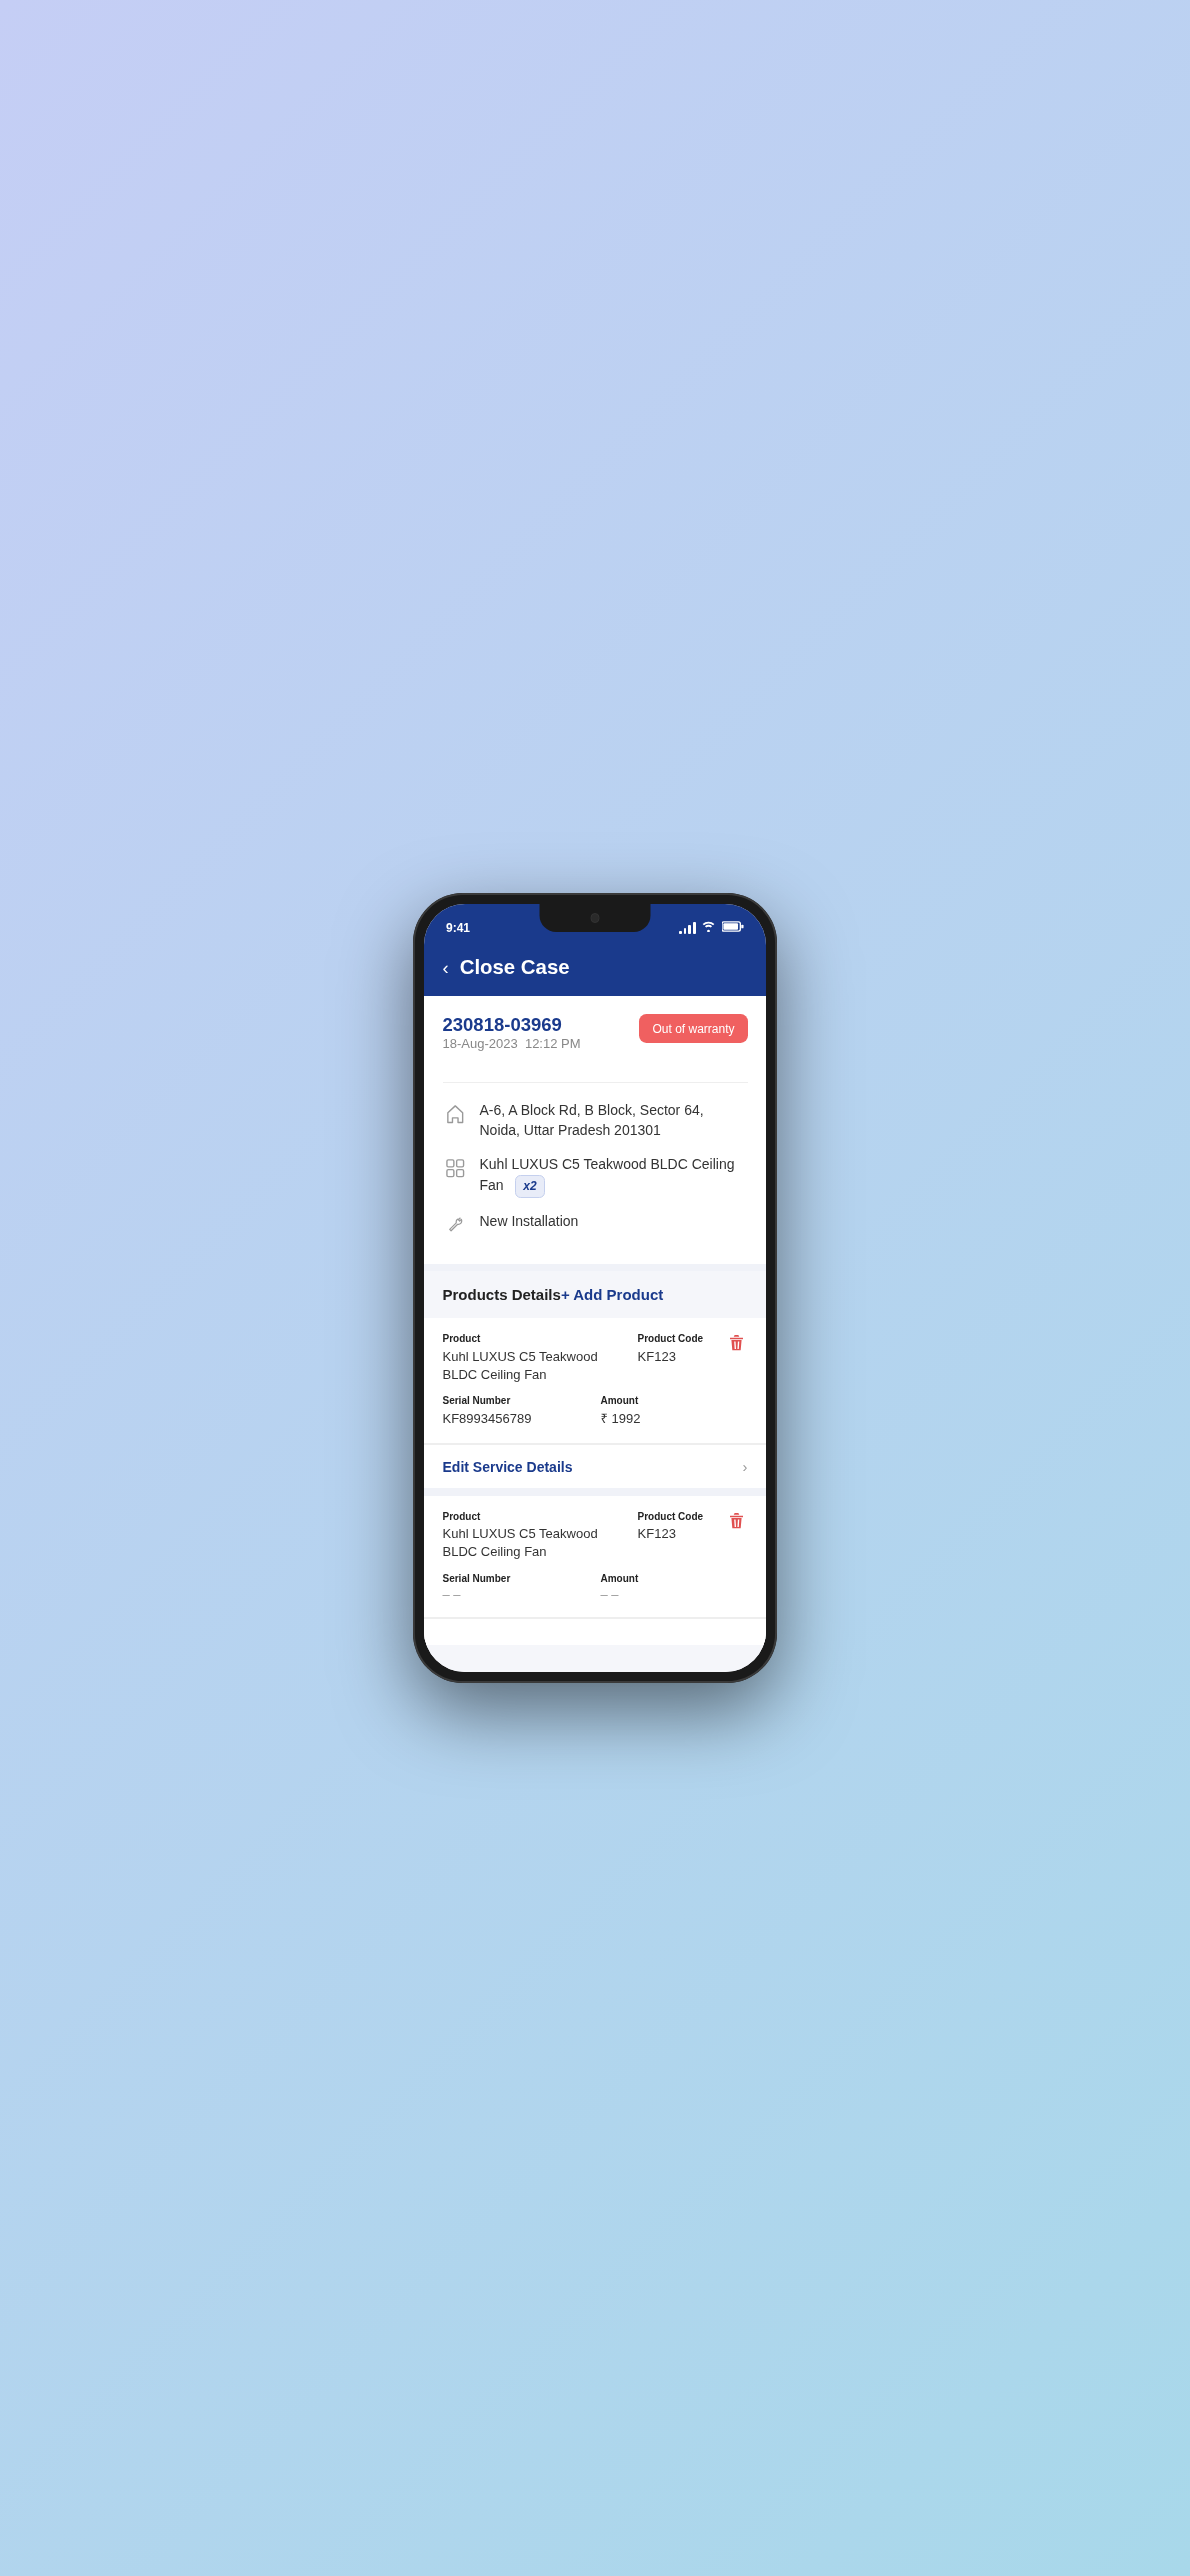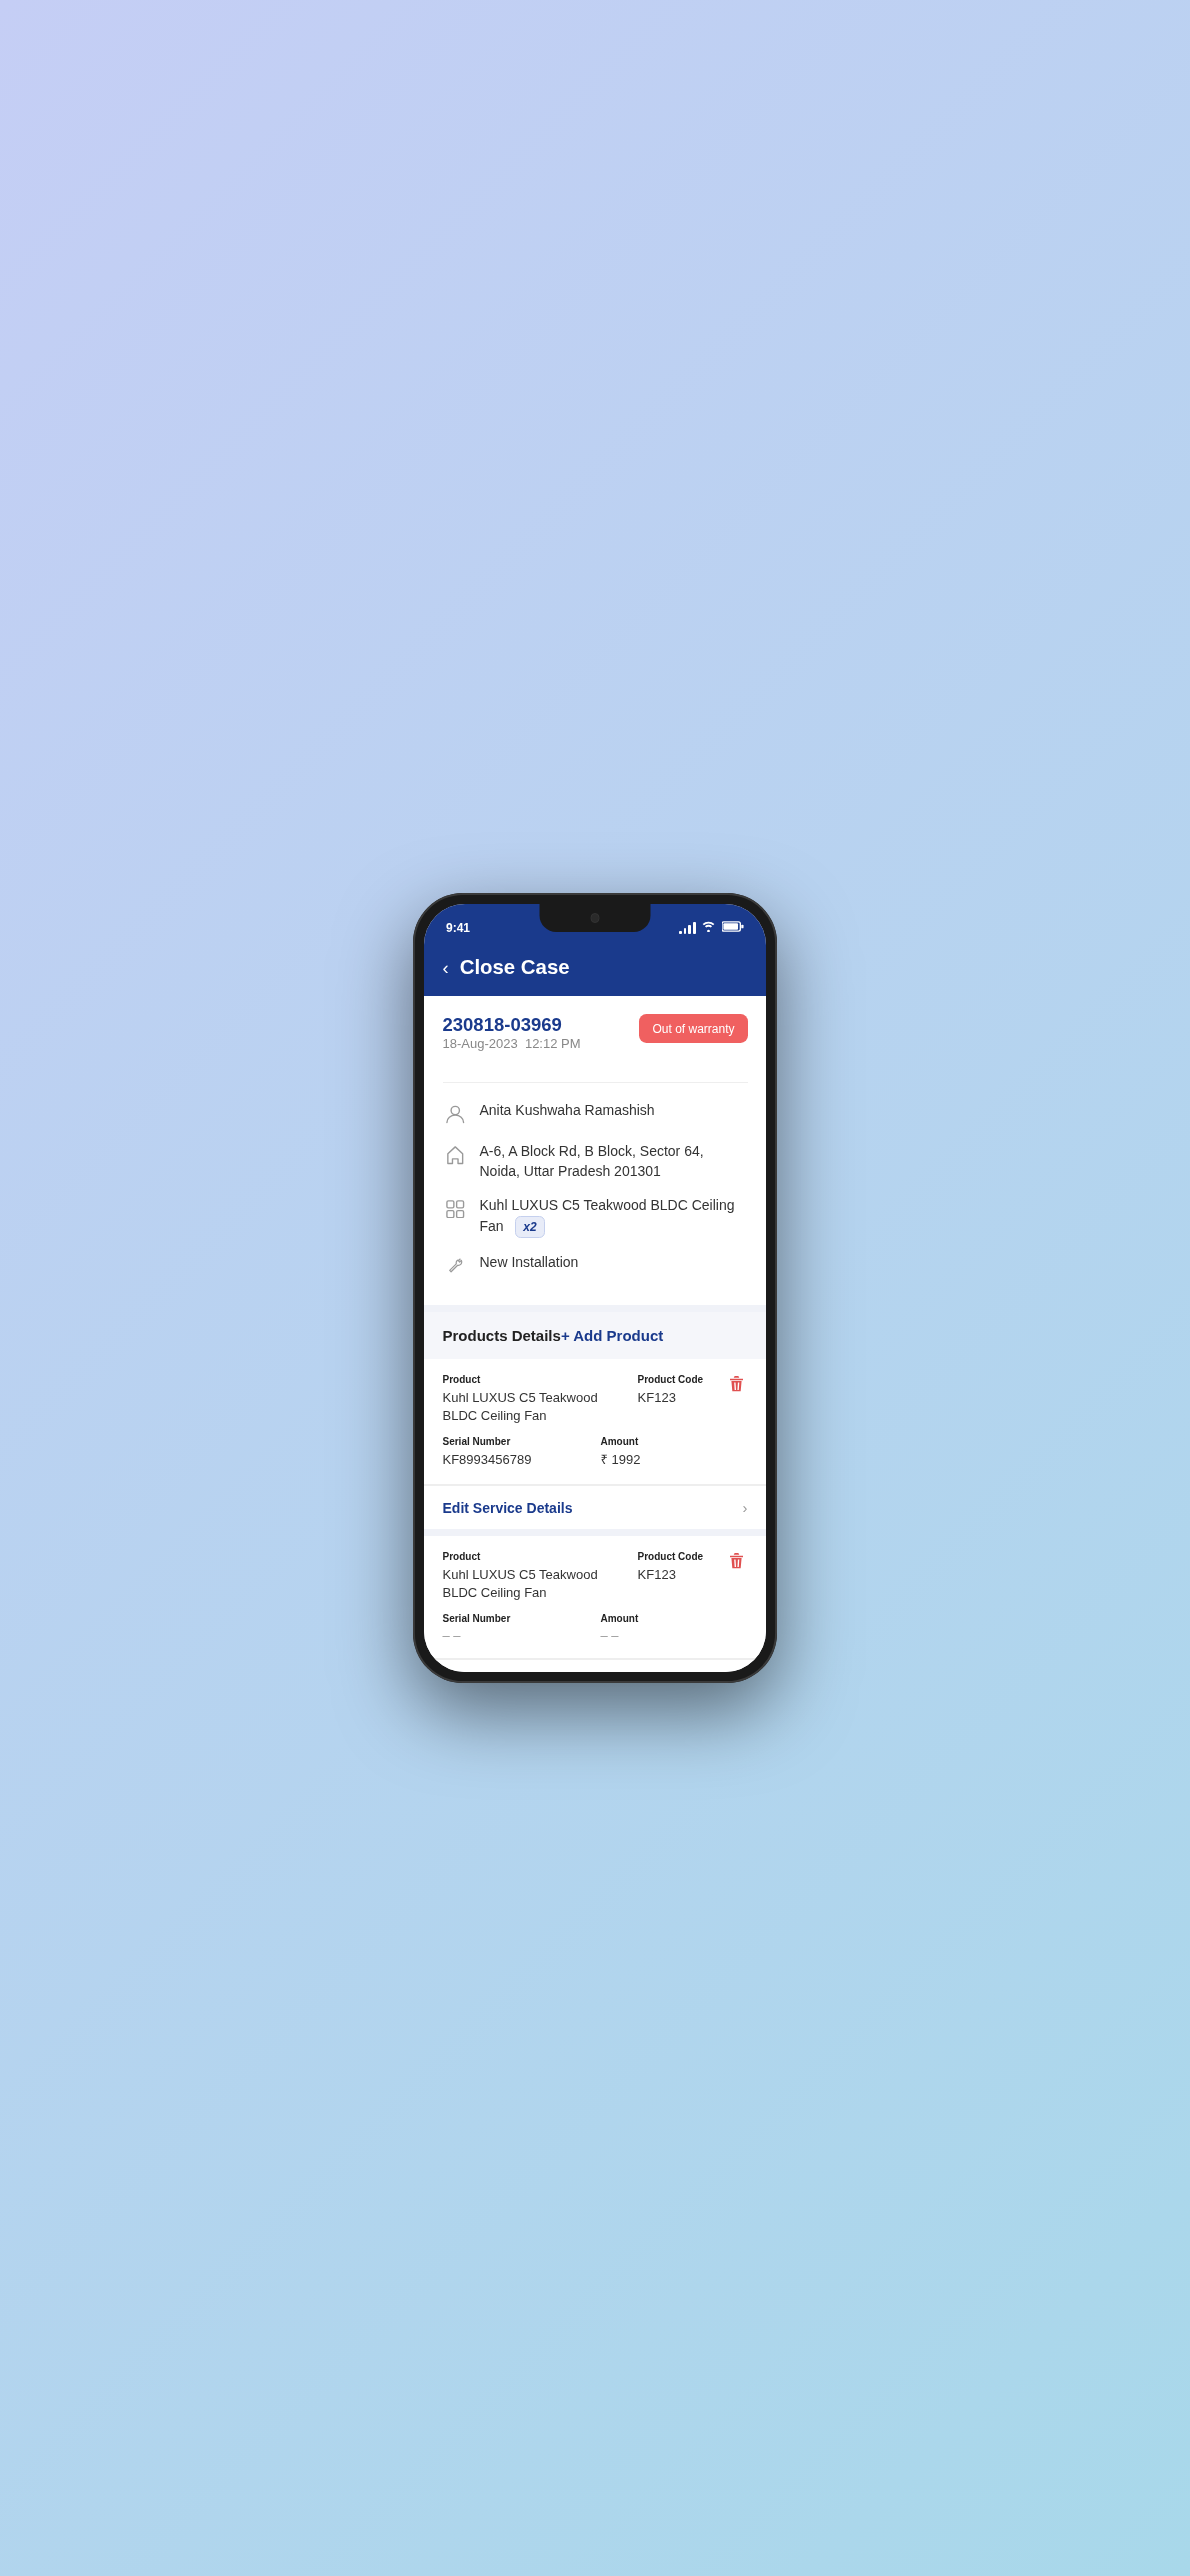--- a/index.html
+++ b/index.html
@@ -339,29 +339,20 @@
             <div class="case-date">
               <span>18-Aug-2023</span>&nbsp;
               <span>12:12 PM</span>
             </div>
           </div>
           <span class="warranty-badge">Out of warranty</span>
         </div>
 
         <div class="divider"></div>
 
-        <div class="info-row">
-          <div class="info-icon">
-            <svg width="18.5" height="20.4" viewBox="0 0 20 22" fill="none">
-              <circle cx="10" cy="7" r="4.5" stroke="#999" stroke-width="1.5"></circle>
-              <path d="M1 20c0-4.4 4-8 9-8s9 3.6 9 8" stroke="#999" stroke-width="1.5" stroke-linecap="round"></path>
-            </svg>
-          </div>
-          <span class="info-text">Anita Kushwaha Ramashish</span>
-        </div>
 
         <div class="info-row">
           <div class="info-icon">
             <svg width="18.5" height="20.4" viewBox="0 0 20 22" fill="none">
               <path d="M2 9.5L10 2l8 7.5V20H13v-5H7v5H2V9.5z" stroke="#999" stroke-width="1.5" stroke-linejoin="round"></path>
             </svg>
           </div>
           <span class="info-text">A-6, A Block Rd, B Block, Sector 64, Noida, Uttar Pradesh 201301</span>
         </div>
 

